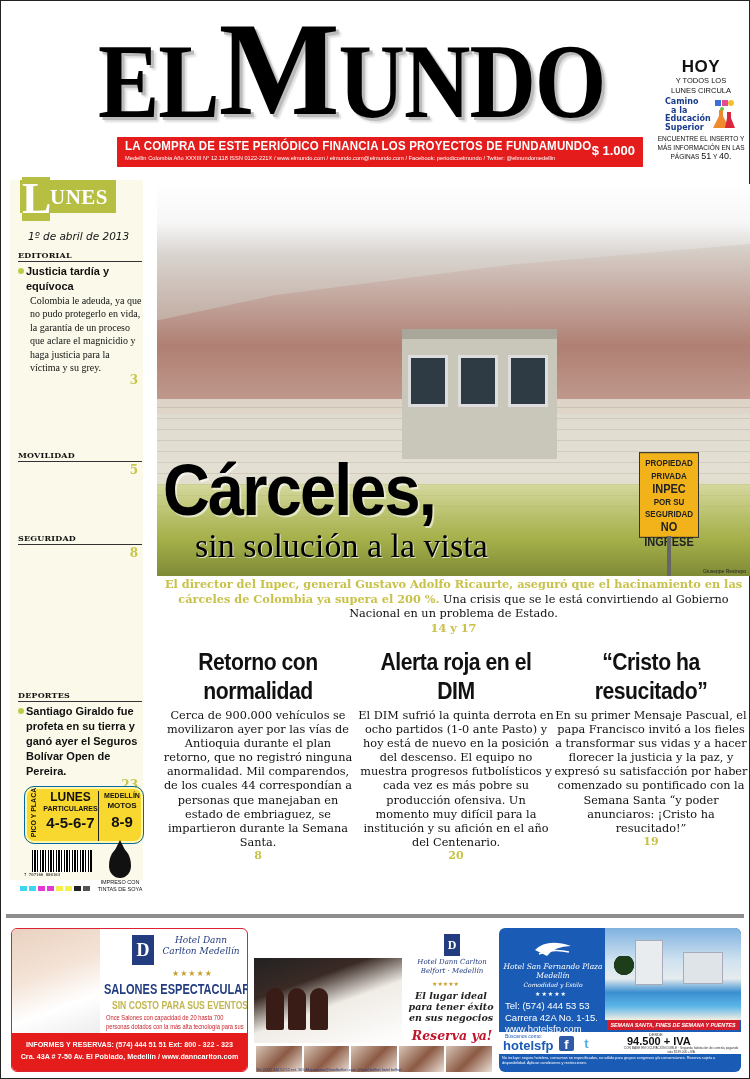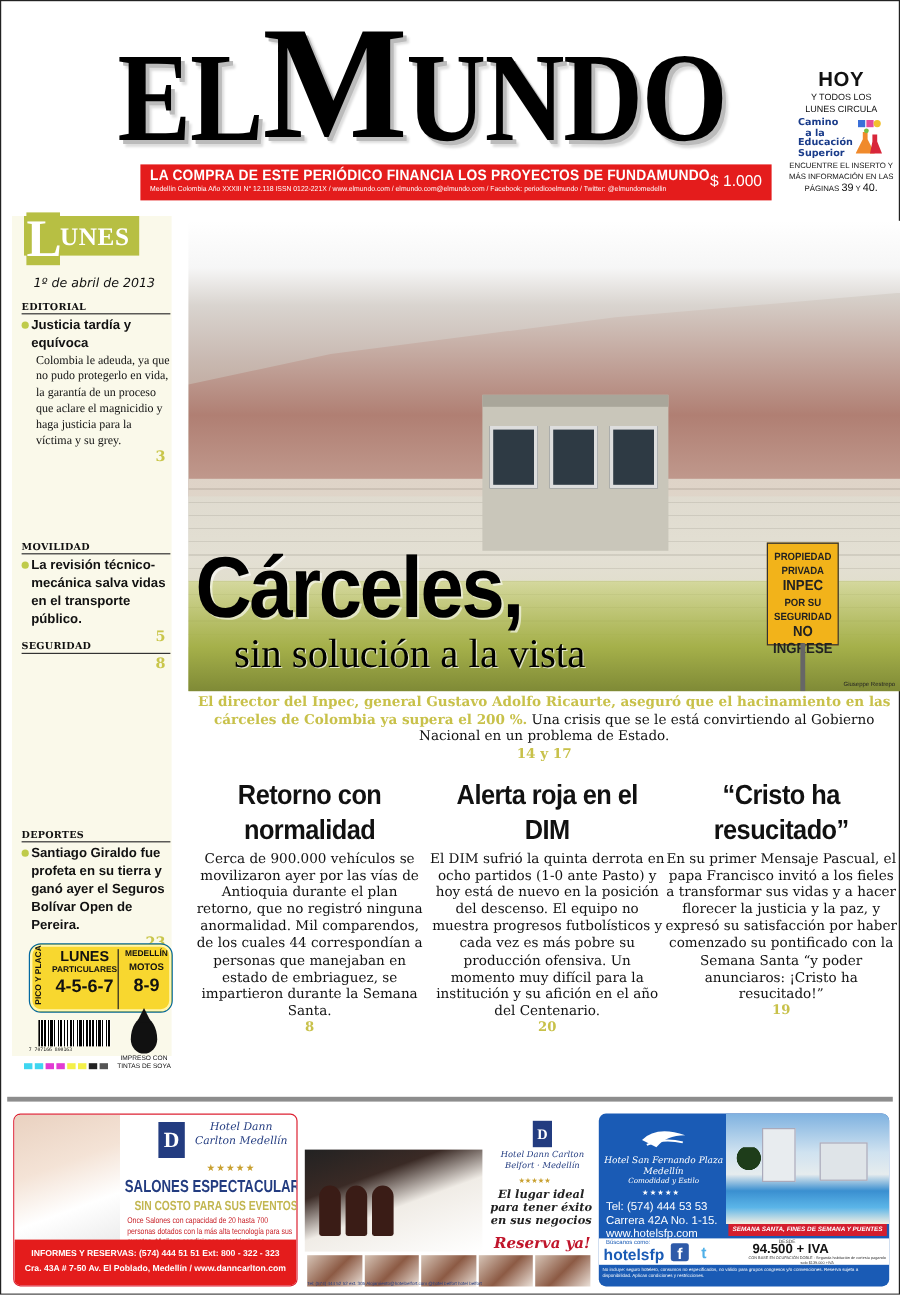--- a/index.html
+++ b/index.html
@@ -9,21 +9,21 @@
 
   
   .masthead { position: absolute; left: 90px; top: 4px; width: 560px; height: 130px; }
   .logo { position: absolute; left: 8px; top: 0; font-family: "Liberation Serif", serif; font-weight: bold; color: #000;
           text-shadow: 3px 3px 0 #bbb, 5px 5px 2px #ddd; white-space: nowrap; letter-spacing: -1px; }
   .logo .big { font-size: 92px; line-height: 130px; transform: scaleY(1.15); display: inline-block; }
   .logo .cap { font-size: 128px; line-height: 130px; display: inline-block; transform: scaleY(1.05); }
   .redbar { position: absolute; left: 117px; top: 137px; width: 526px; height: 30px; background: #e41c1c; color: #fff; }
   .redbar .slogan { position: absolute; left: 8px; top: 2px; font-family: "Liberation Sans", sans-serif; font-weight: bold; font-size: 12.5px; letter-spacing: 0.2px; white-space: nowrap; transform: scaleX(0.92); transform-origin: left; }
   .redbar .info { position: absolute; left: 8px; top: 18px; font-family: "Liberation Sans", sans-serif; font-size: 6px; white-space: nowrap; color: #fff; transform: scaleX(0.95); transform-origin: left; }
-  .redbar .price { position: absolute; right: 8px; top: 6px; font-family: "Liberation Sans", sans-serif; font-weight: normal; font-size: 13px; }
+  .redbar .price { position: absolute; right: 8px; top: 6px; font-family: "Liberation Sans", sans-serif; font-weight: bold; font-size: 13px; }
 
   .hoy { position: absolute; left: 655px; top: 58px; width: 92px; text-align: center; font-family: "Liberation Sans", sans-serif; color: #111; }
   .hoy .title { font-size: 17px; font-weight: bold; letter-spacing: 0.5px; line-height: 18px; }
   .hoy .sub { font-size: 7.5px; line-height: 10px; }
   .hoy .promo { margin: 2px auto; width: 76px; height: 34px; position: relative; }
   .hoy .promo .txt { position: absolute; left: 2px; top: 0; font-family: "DejaVu Sans", sans-serif; font-weight: bold; font-size: 8px; line-height: 8.5px; text-align: left; }
   .hoy .promo .icon { position: absolute; right: 4px; top: 2px; width: 22px; height: 30px; }
   .hoy .note { font-size: 6.5px; line-height: 9px; }
   .hoy .note b { font-size: 9px; font-weight: normal; }
 
@@ -165,41 +165,40 @@
       <rect x="9" y="0" width="6" height="6" fill="#e44c9a"></rect>
       <circle cx="18" cy="3" r="3" fill="#f2c12e"></circle>
       <path d="M6 10 L10 10 L10 16 L16 28 L0 28 L6 16 Z" fill="#f08a2c"></path>
       <path d="M14 12 L18 12 L18 18 L22 28 L12 28 L14 18 Z" fill="#d8263a"></path>
       <circle cx="9" cy="9" r="2" fill="#74c043"></circle>
     </svg>
   </div>
   <div class="note">
     <div>ENCUENTRE EL INSERTO Y</div>
     <div>MÁS INFORMACIÓN EN LAS</div>
-    <div><span>PÁGINAS</span> <b>39</b> <span>Y</span> <b>40.</b></div>
+    <div><span>PÁGINAS</span> <b>51</b> <span>Y</span> <b>40.</b></div>
   </div>
 </div>
 
 <div class="sidebar">
   <div class="lunes-badge">
     <div class="L">L</div>
     <div class="rest">UNES</div>
   </div>
   <div class="date">1º de abril de 2013</div>
 
   <div class="sec" style="top:70px">
     <div class="label">EDITORIAL</div>
     <div class="head">Justicia tardía y equívoca</div>
     <div class="body">Colombia le adeuda, ya que no pudo protegerlo en vida, la garantía de un proceso que aclare el magnicidio y haga justicia para la víctima y su grey.</div>
     <div class="pg">3</div>
   </div>
 
   <div class="sec" style="top:270px">
     <div class="label">MOVILIDAD</div>
-    <div class="head">La revisión técnico-mecánica salva vidas en el transporte público.</div>
     <div class="pg">5</div>
   </div>
 
   <div class="sec" style="top:353px">
     <div class="label">SEGURIDAD</div>
     <div class="pg">8</div>
   </div>
 
 
   <div class="sec" style="top:510px">

